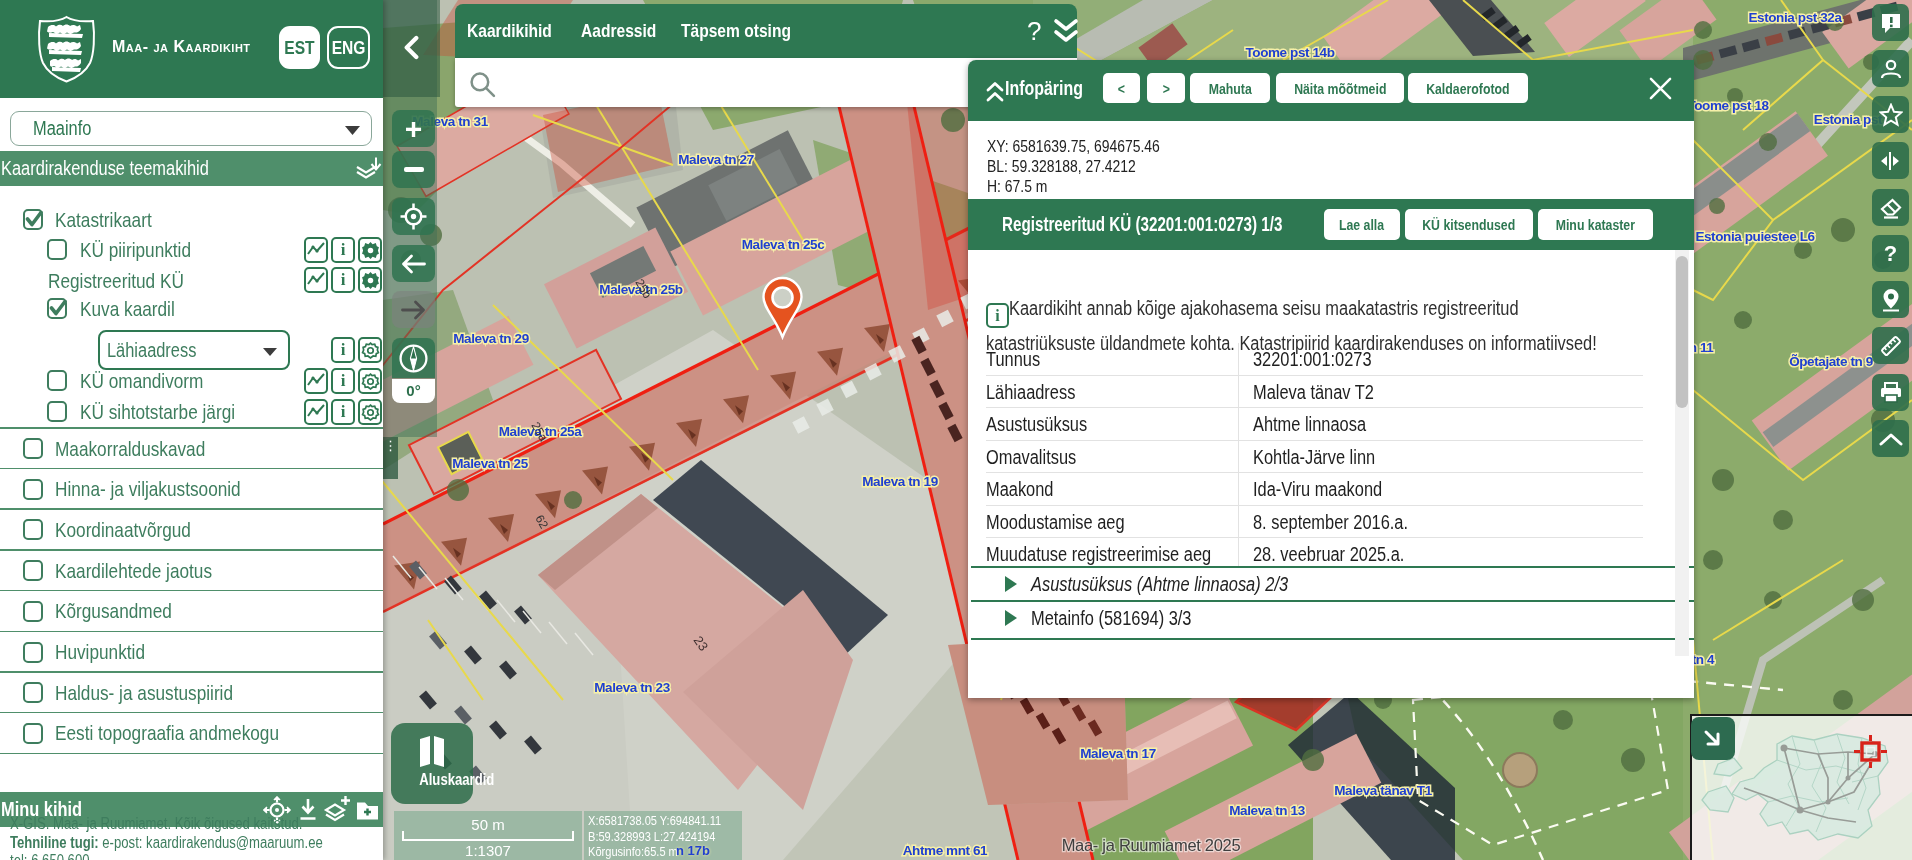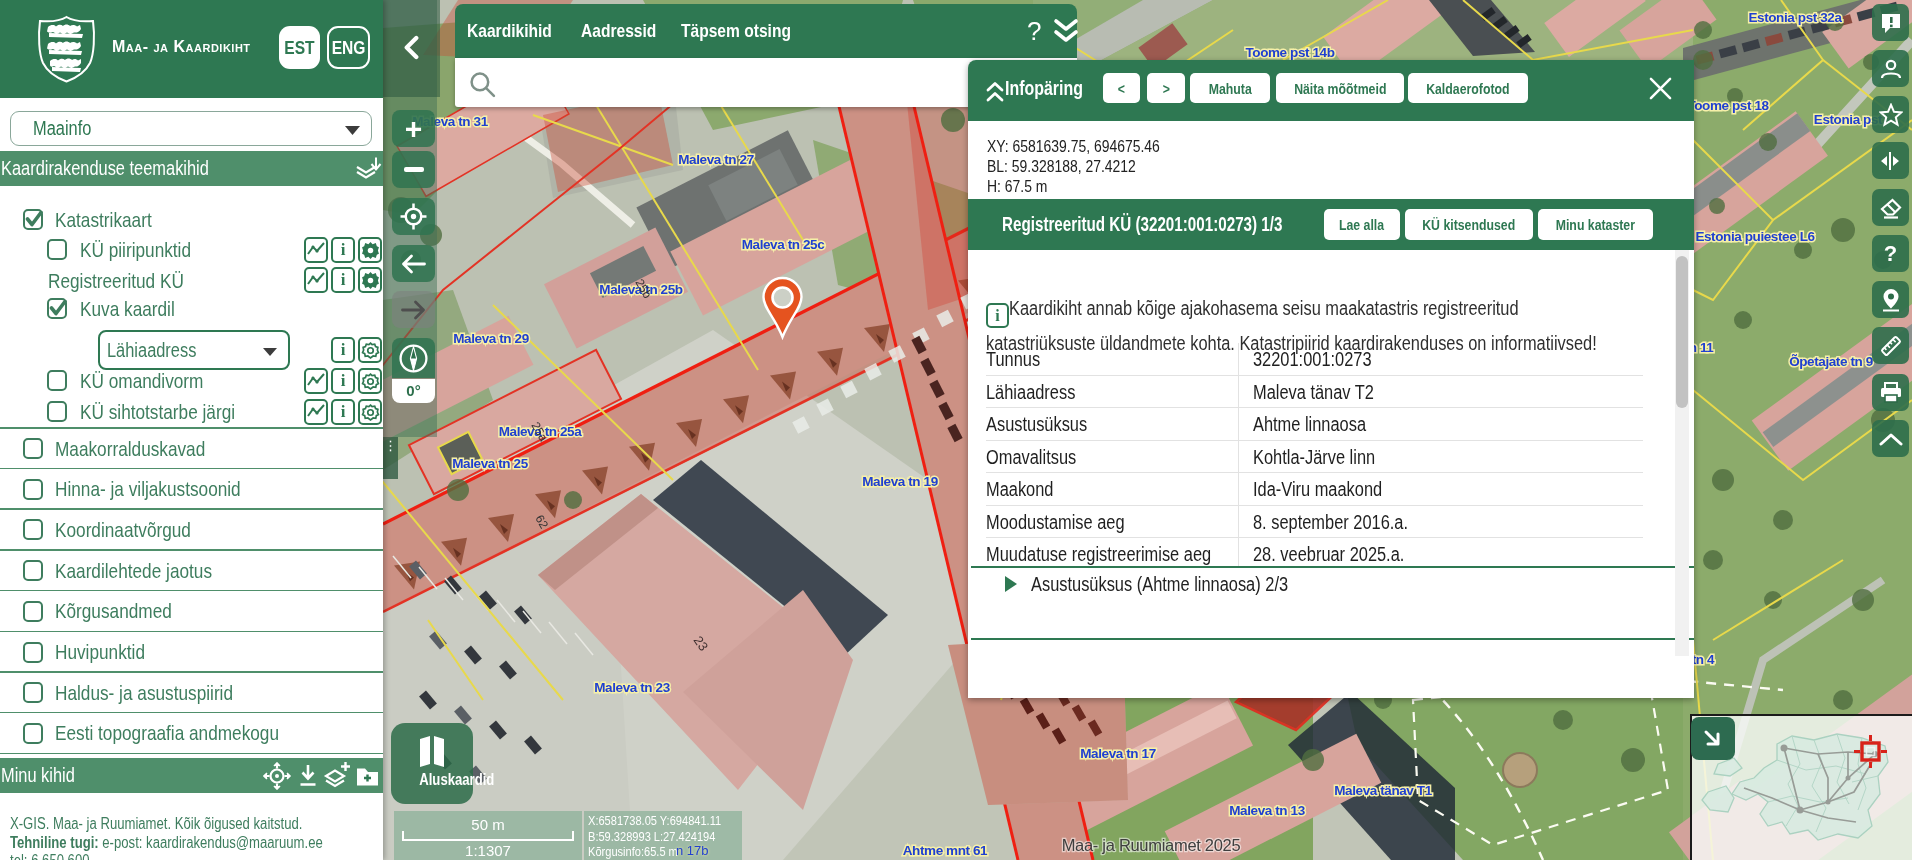--- a/index.html
+++ b/index.html
@@ -14,21 +14,21 @@
   #logo-txt { left:112px; top:38px; color:#fff; font-size:16px; font-weight:bold; font-variant:small-caps; letter-spacing:0.5px; }
   .lang { top:26px; height:43px; border-radius:11px; font-weight:bold; font-size:19px;
           display:flex; align-items:center; justify-content:center; }
   #est { left:279px; width:41px; background:#fff; color:#2e7852; }
   #eng { left:327px; width:43px; background:transparent; color:#fff; border:2.5px solid #fff; }
   #maainfo { left:10px; top:111px; width:362px; height:35px; border:1.5px solid #8aa79a; border-radius:9px;
              font-size:20px; color:#2e7852; display:flex; align-items:center; padding-left:22px; }
   .greenbar { left:0; width:383px; height:35px; background:#4f8f6b; color:#fff; font-size:20px;
               display:flex; align-items:center; padding-left:1px; }
   #bar1 { top:151px; }
-  #bar2 { top:758px; }
+  #bar2 { top:792px;font-weight:bold; }
   .cb { position:absolute; width:20px; height:21px; border:2px solid #3e7d5e; border-radius:5px; background:#fff; }
   .lbl { position:absolute; font-size:21px; color:#3e7d5e; line-height:24px; }
   .sep { position:absolute; left:0; width:383px; height:1.5px; background:#4f8f6b; }
   .ibtn { position:absolute; width:24px; height:26px; border:2px solid #2e7852; border-radius:5px;
           display:flex; align-items:center; justify-content:center; background:#fff; }
   #foot { left:10px; top:815px; font-size:16px; color:#3e7d5e; line-height:18.5px; }
   
   #topbar { left:455px; top:4px; width:622px; height:54px; background:#2e7852; border-radius:8px 8px 0 0; z-index:40; }
   .tab { position:absolute; top:16px; color:#fff; font-weight:bold; font-size:19px; }
   #search { left:455px; top:58px; width:622px; height:49px; background:#fff; border-radius:0 0 3px 3px; z-index:40;
@@ -640,23 +640,27 @@
           <span class="pl"><span class="cx">Moodustamise aeg</span></span>
           <span class="pdiv"></span>
           <span class="pv"><span class="cx">8. september 2016.a.</span></span>
         </div>
       <div class="prow" style="top:195px;border-bottom:none;">
           <span class="pl"><span class="cx">Muudatuse registreerimise aeg</span></span>
           <span class="pdiv"></span>
           <span class="pv"><span class="cx">28. veebruar 2025.a.</span></span>
         </div>
     </div>
-    <div class="sect" style="top:506px;">
+    <div class="sect" style="top:506px;font-style:italic;">
         <span class="tri"></span>
         <span class="cx">Asustusüksus (Ahtme linnaosa) 2/3</span>
+      </div>
+    <div class="sect" style="top:540px;">
+        <span class="tri"></span>
+        <span class="cx">Metainfo (581694) 3/3</span>
       </div>
     <div class="abs" style="left:3px;top:578px;width:723px;height:2px;background:#2e7852;"></div>
     <div id="sbar-track" class="abs"></div>
     <div id="sbar-thumb" class="abs"></div>
   </div>
 
   <div id="rail">
       <div class="rbtn" style="top:4px;">
         <svg width="22" height="22" viewBox="0 0 22 22">
           <path d="M2 2 h18 v14 h-10 l-5 5 v-5 h-3 z" fill="#fff"></path>
@@ -727,21 +731,21 @@
     <div style="font-size:16px;font-weight:bold;margin-top:-2px;margin-left:20px;"><span class="cm">Aluskaardid</span></div>
   </div>
   <div id="scalebox" class="abs">
     <div style="font-size:15px;margin-top:5px;">50 m</div>
     <svg class="abs" style="left:8px;top:20px;" width="172" height="11">
         <path d="M1 0 V10 M1 9 H171 M171 0 V10" stroke="#fff" stroke-width="2" fill="none"></path>
       </svg>
     <div style="font-size:15px;margin-top:9px;">1:1307</div>
   </div>
   <div id="coordbox" class="abs"><span class="cx">X:6581738.05 Y:694841.11</span><br><span class="cx">B:59.328993 L:27.424194</span><br><span class="cx">Kõrgusinfo:65.5 m</span></div>
-  <div class="abs" style="left:676px;top:843px;z-index:21;color:#2040d0;font-weight:normal;font-size:13px;text-shadow:0 0 3px #f6f0a8;text-align:right;">n 17b</div>
+  <div class="abs" style="left:676px;top:843px;z-index:21;color:#2040d0;font-weight:bold;font-size:13px;text-shadow:0 0 3px #f6f0a8;text-align:right;">n 17b</div>
 
   <div id="ovmap" class="abs">
     <svg width="220" height="144" viewBox="0 0 220 144">
         <g opacity="0.9">
           <path d="M85 28 L100 20 L122 24 L145 18 L170 22 L193 30 L196 46 L186 60 L188 78 L176 94 L180 110 L166 122 L146 118 L126 124 L116 114 L98 118 L90 106 L76 110 L68 98 L76 86 L66 78 L54 84 L40 78 L48 66 L62 62 L72 52 L85 44 Z" fill="#d8ebe1" stroke="#a4cfbd" stroke-width="1.3"></path>
           <path d="M26 48 L42 42 L50 52 L38 60 L22 58 Z" fill="#d8ebe1" stroke="#a4cfbd" stroke-width="1.3"></path>
           <path d="M16 76 L34 70 L42 82 L36 96 L18 94 L10 84 Z" fill="#d8ebe1" stroke="#a4cfbd" stroke-width="1.3"></path>
           <g fill="none" stroke="#aed4c4" stroke-width="1">
             <path d="M100 20 L108 48 L96 68 L106 90 L94 110"></path>
             <path d="M122 24 L130 46 L120 70 L134 92 L124 116"></path>

